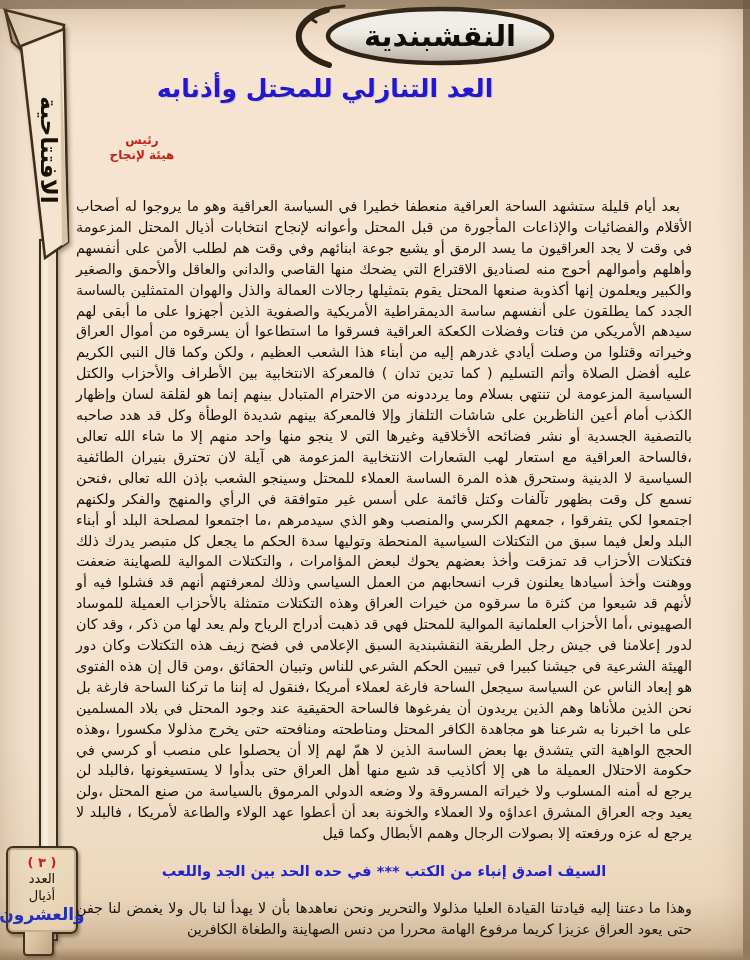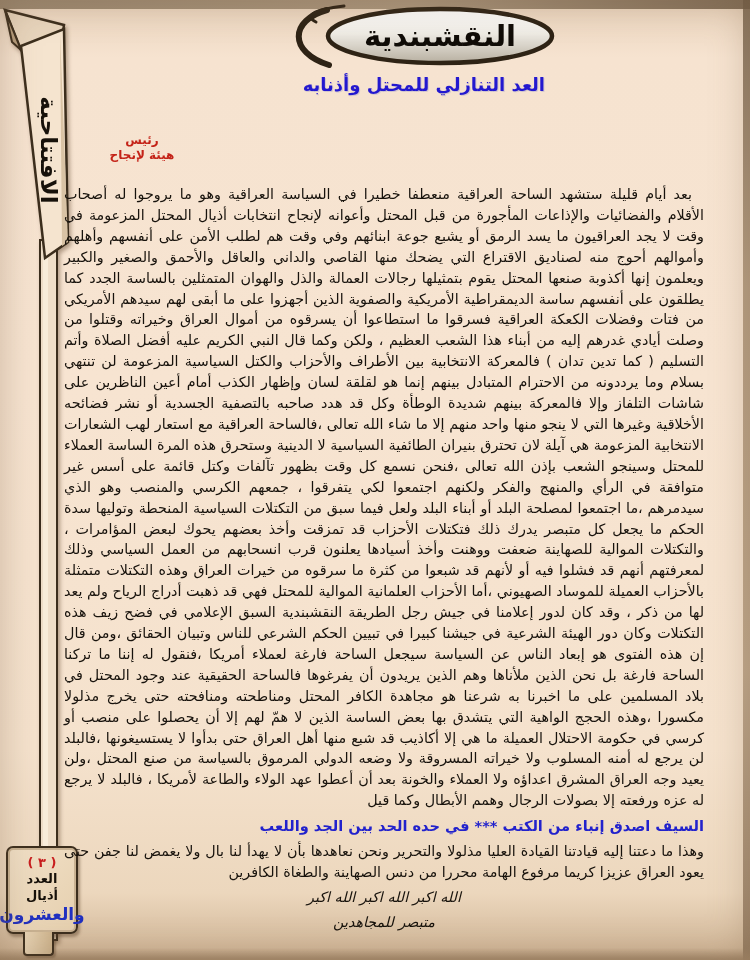--- a/index.html
+++ b/index.html
@@ -30,54 +30,54 @@
   
   .plaque{
     position:absolute;left:6px;top:846px;width:68px;height:84px;
     background:linear-gradient(135deg,#f2e1c8,#e5cfae);
     border:2px solid #3c2e1d;border-radius:7px;
     box-shadow:inset 0 0 0 2px #c9b292, 2px 3px 3px rgba(90,65,40,.45);
     display:flex;flex-direction:column;align-items:center;justify-content:center;
     line-height:1.25;text-align:center;
   }
   .plaque .num{color:#c81e1e;font-weight:bold;font-size:13px;}
-  .plaque .w1,.plaque .w2{color:#17110a;font-weight:bold;font-size:13px;}
+  .plaque .w1,.plaque .w2{color:#17110a;font-weight:normal;font-size:13px;}
   .plaque .w3{color:#2030c0;font-weight:bold;font-size:17px;}
   .plaque-tab{
     position:absolute;left:23px;top:932px;width:27px;height:22px;
     background:linear-gradient(90deg,#e9d5b6,#cdb38d);
     border:2px solid #3c2e1d;border-top:none;border-radius:0 0 4px 4px;
     box-shadow:2px 2px 2px rgba(90,65,40,.4);
   }
 
   
   .seal-svg{position:absolute;left:282px;top:4px;}
   .seal-text{font-family:"DejaVu Sans",sans-serif;font-weight:bold;font-size:29px;fill:#100c07;}
 
   
   .main-title{
-    position:absolute;left:105px;top:74px;width:440px;
-    direction:rtl;font-size:18px;font-weight:bold;color:#2318cf;
+    position:absolute;left:105px;top:74px;width:440px;text-align:center;
+    direction:rtl;font-size:25px;font-weight:bold;color:#2318cf;
     text-shadow:1px 1px 0 rgba(150,150,200,.35);white-space:nowrap;
   }
   .byline{
     position:absolute;left:92px;top:133px;width:84px;text-align:center;
     direction:rtl;color:#c42318;font-size:12px;font-weight:bold;line-height:15px;margin-left:8px;
   }
 
   
   .article{
     position:absolute;left:60px;top:180px;width:648px;direction:rtl;
     color:#17120c;font-size:14.3px;line-height:20.9px;
   }
-  .article p{margin:4px;}
+  .article p{margin:16px;}
   .body-text{text-align:justify;text-justify:inter-word;}
   .body-text.first{text-indent:12px;}
   .verse{
-    text-align:right;color:#2222cc;font-weight:bold;font-size:14.6px;
+    text-align:center;color:#2222cc;font-weight:bold;font-size:14.6px;
     line-height:22px;
   }
   .centered{text-align:center;line-height:21px;font-style:italic;}
 </style>
 </head>
 <body>
 
 <div class="page">
 
   <div class="edge-top"></div>

